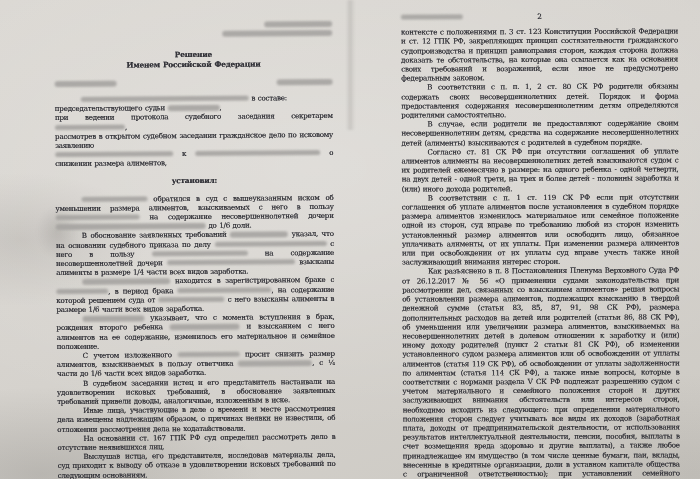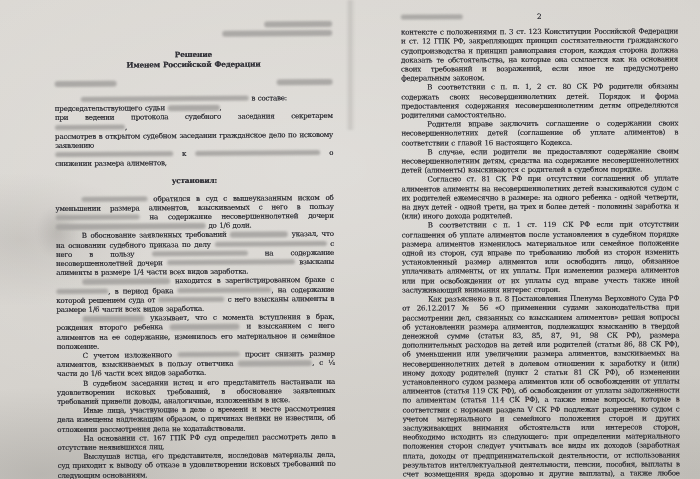--- a/index.html
+++ b/index.html
@@ -91,19 +91,18 @@
 
 <div class="col" id="page2">
   <div class="p2head">
     <span class="redact" id="p2redact" style="width: 62px;"></span>
     <span class="p2num">2</span>
     <span class="spacer" id="p2spacer" style="width: 62px;"></span>
   </div>
   <div>
       <p class="para ">контексте с положениями п. 3 ст. 123 Конституции Российской Федерации и ст. 12 ГПК РФ, закрепляющих принцип состязательности гражданского судопроизводства и принцип равноправия сторон, каждая сторона должна доказать те обстоятельства, на которые она ссылается как на основания своих требований и возражений, если иное не предусмотрено федеральным законом.</p>
       <p class="para indent">В соответствии с п. п. 1, 2 ст. 80 СК РФ родители обязаны содержать своих несовершеннолетних детей. Порядок и форма предоставления содержания несовершеннолетним детям определяются родителями самостоятельно.</p>
-      <p class="para indent">Родители вправе заключить соглашение о содержании своих несовершеннолетних детей (соглашение об уплате алиментов) в соответствии с главой 16 настоящего Кодекса.</p>
       <p class="para indent">В случае, если родители не предоставляют содержание своим несовершеннолетним детям, средства на содержание несовершеннолетних детей (алименты) взыскиваются с родителей в судебном порядке.</p>
       <p class="para indent">Согласно ст. 81 СК РФ при отсутствии соглашения об уплате алиментов алименты на несовершеннолетних детей взыскиваются судом с их родителей ежемесячно в размере: на одного ребенка - одной четверти, на двух детей - одной трети, на трех и более детей - половины заработка и (или) иного дохода родителей.</p>
       <p class="para indent">В соответствии с п. 1 ст. 119 СК РФ если при отсутствии соглашения об уплате алиментов после установления в судебном порядке размера алиментов изменилось материальное или семейное положение одной из сторон, суд вправе по требованию любой из сторон изменить установленный размер алиментов или освободить лицо, обязанное уплачивать алименты, от их уплаты. При изменении размера алиментов или при освобождении от их уплаты суд вправе учесть также иной заслуживающий внимания интерес сторон.</p>
       <p class="para indent">Как разъяснено в п. 8 Постановления Пленума Верховного Суда РФ от 26.12.2017 № 56 «О применении судами законодательства при рассмотрении дел, связанных со взысканием алиментов» решая вопросы об установлении размера алиментов, подлежащих взысканию в твердой денежной сумме (статьи 83, 85, 87, 91, 98 СК РФ), размера дополнительных расходов на детей или родителей (статьи 86, 88 СК РФ), об уменьшении или увеличении размера алиментов, взыскиваемых на несовершеннолетних детей в долевом отношении к заработку и (или) иному доходу родителей (пункт 2 статьи 81 СК РФ), об изменении установленного судом размера алиментов или об освобождении от уплаты алиментов (статья 119 СК РФ), об освобождении от уплаты задолженности по алиментам (статья 114 СК РФ), а также иные вопросы, которые в соответствии с нормами раздела V СК РФ подлежат разрешению судом с учетом материального и семейного положения сторон и других заслуживающих внимания обстоятельств или интересов сторон, необходимо исходить из следующего: при определении материального положения сторон следует учитывать все виды их доходов (заработная плата, доходы от предпринимательской деятельности, от использования результатов интеллектуальной деятельности, пенсии, пособия, выплаты в счет возмещения вреда здоровью и другие выплаты), а также любое принадлежащее им имущество (в том числе ценные бумаги, паи, вклады, внесенные в кредитные организации, доли в уставном капитале общества с ограниченной ответственностью); при установлении семейного положения плательщика алиментов следует, в частности, выяснить, имеются ли у него другие несовершеннолетние или нетрудоспособные совершеннолетние дети либо иные лица, которых он обязан по закону содержать; иными заслуживающими внимания</p>
     </div>
 </div>
 
 </body></html>

